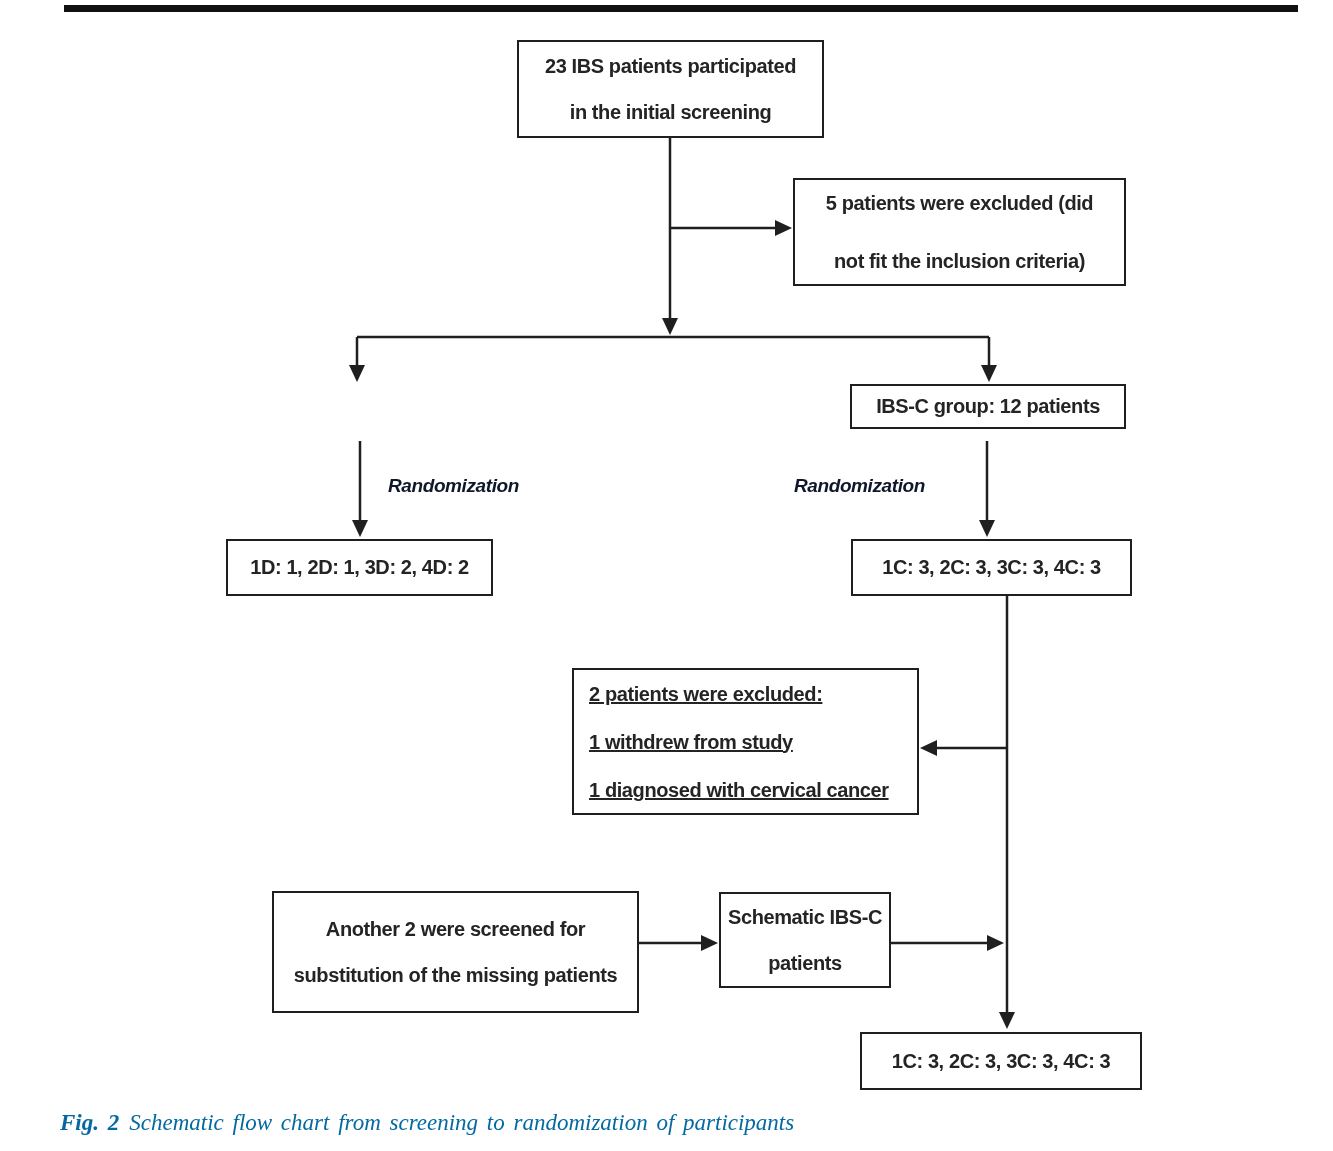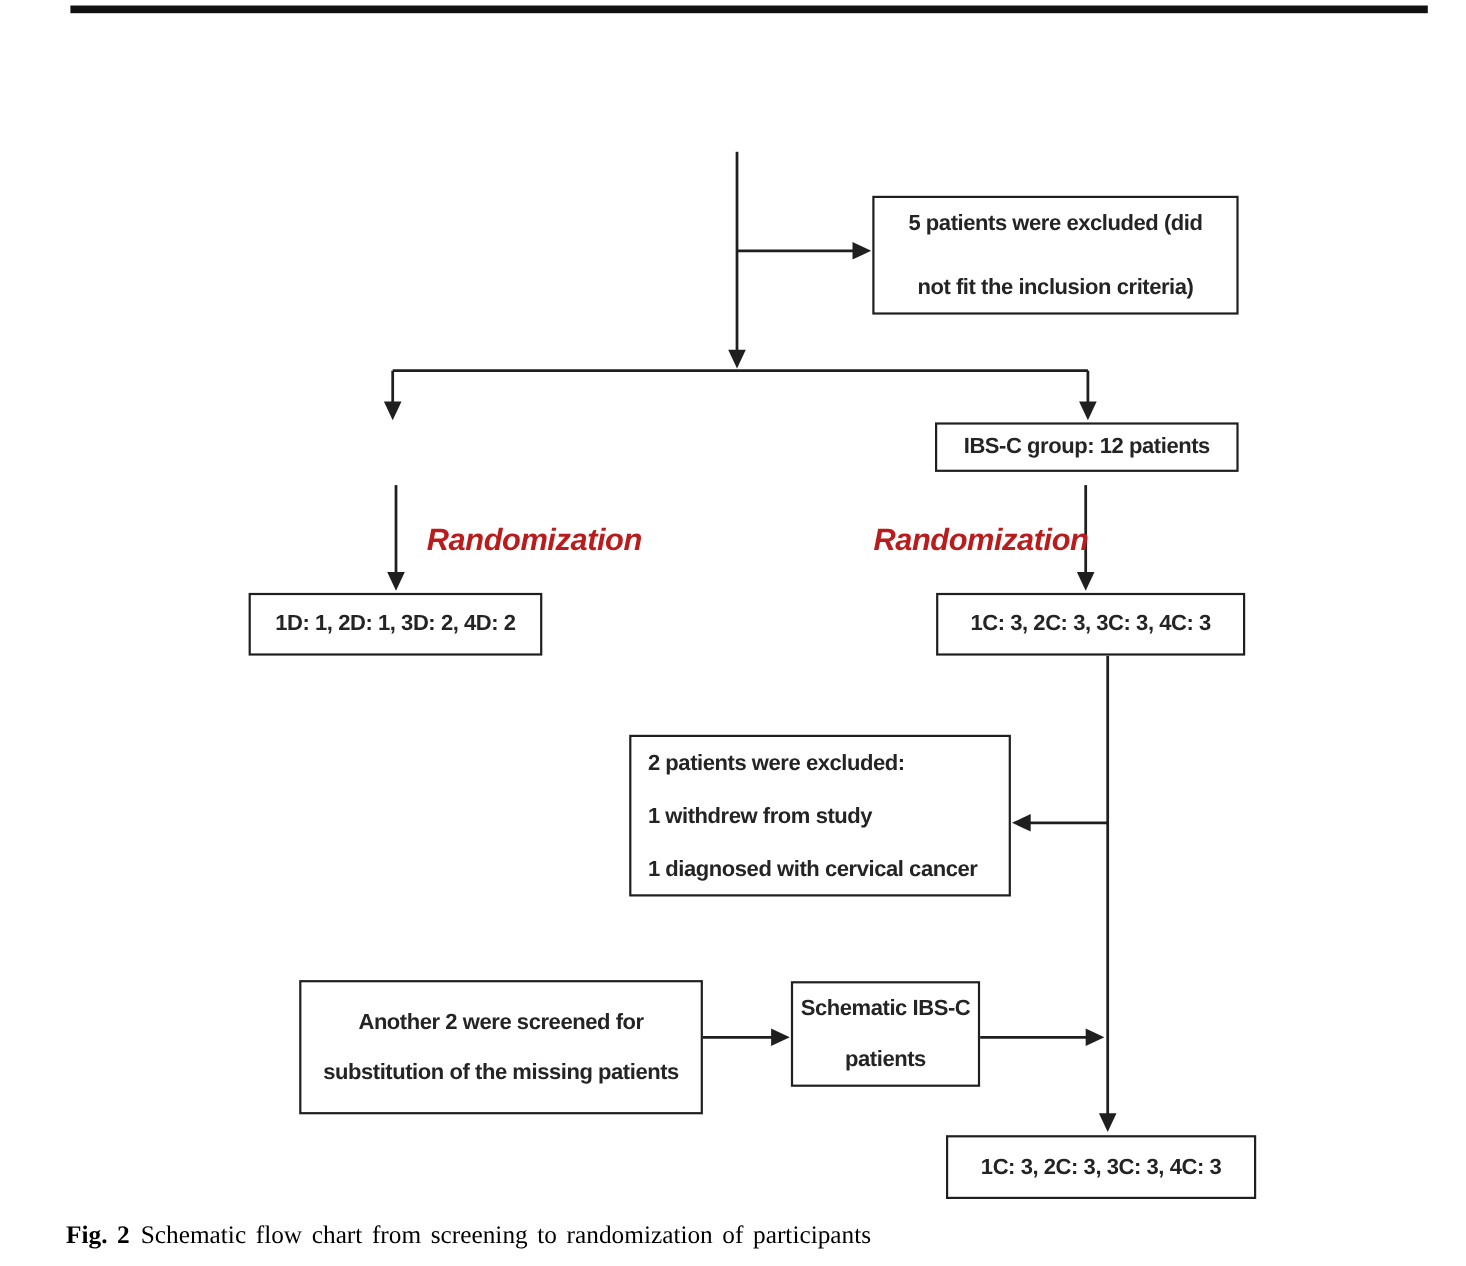--- a/index.html
+++ b/index.html
@@ -35,39 +35,40 @@
     letter-spacing: -0.4px;
     display: flex;
     flex-direction: column;
     align-items: center;
     justify-content: center;
     text-align: center;
   }
   .box .line { line-height: 46px; white-space: nowrap; }
   .box.single .line { line-height: normal; }
   .box.left-align { align-items: flex-start; text-align: left; padding-left: 15px; }
-  .box.left-align .line { line-height: 48px; }
+  .box.left-align .line { line-height: 48px; text-decoration: underline; }
   .rand-label {
     position: absolute;
-    color: #b91c1c;
+    color: #0f172a;
     font-weight: bold;
     font-style: italic;
-    font-size: 28px;
+    font-size: 19px;
     letter-spacing: -0.4px;
     white-space: nowrap;
   }
   .caption {
     position: absolute;
     left: 60px; top: 1110px;
     width: 720px;
     font-family: "Liberation Serif", "DejaVu Serif", serif;
     font-size: 23px;
-    color: #000000;
+    color: #0369a1;
     word-spacing: 3px;
     white-space: nowrap;
+    font-style: italic;
   }
   .caption .cap-label { font-weight: bold; margin-right: 10px; }
   
   .b-screening   { left: 517px; top: 40px;  width: 307px; height: 98px; }
   .b-excluded5   { left: 793px; top: 178px; width: 333px; height: 108px; justify-content: space-between; }
   .b-ibsd        { left: 226px; top: 384px; width: 267px; height: 57px; }
   .b-ibsc        { left: 850px; top: 384px; width: 276px; height: 45px; }
   .b-ibsd-alloc  { left: 226px; top: 539px; width: 267px; height: 57px; }
   .b-ibsc-alloc  { left: 851px; top: 539px; width: 281px; height: 57px; }
   .b-excluded2   { left: 572px; top: 668px; width: 347px; height: 147px; }
@@ -134,20 +135,24 @@
       <line x1="639" y1="943" x2="703" y2="943"></line>
       <polygon points="718,943 701,935 701,951"></polygon>
     </g>
 
     <g>
       <line x1="891" y1="943" x2="989" y2="943"></line>
       <polygon points="1004,943 987,935 987,951"></polygon>
     </g>
   </svg>
 
+  <div class="box b-screening">
+    <span class="line">23 IBS patients participated</span>
+    <span class="line">in the initial screening</span>
+  </div>
 
   <div class="box b-excluded5">
     <span class="line">5 patients were excluded (did</span>
     <span class="line">not fit the inclusion criteria)</span>
   </div>
 
 
   <div class="box single b-ibsc">
     <span class="line">IBS-C group: 12 patients</span>
   </div>

